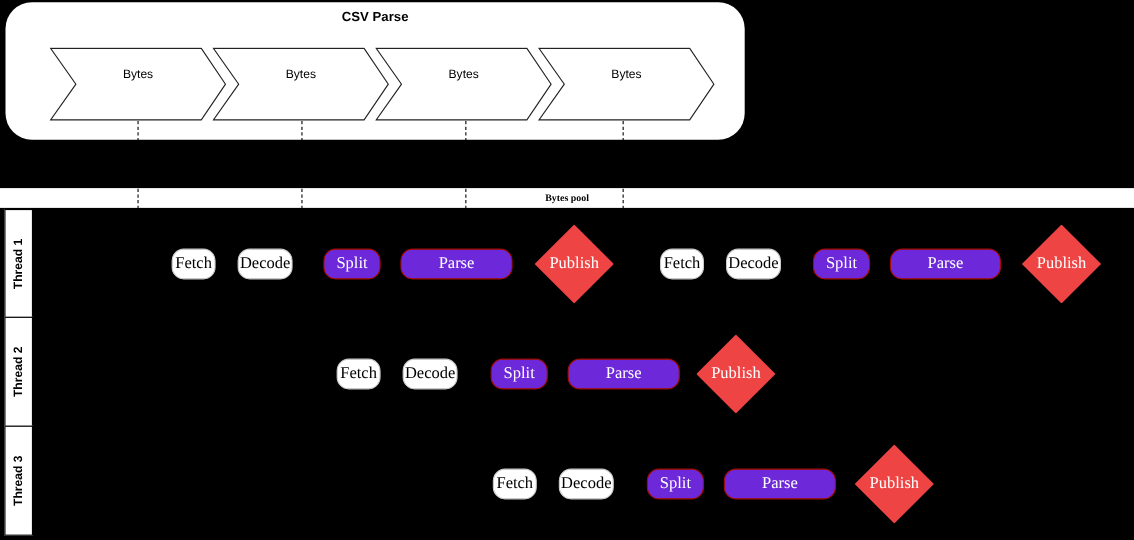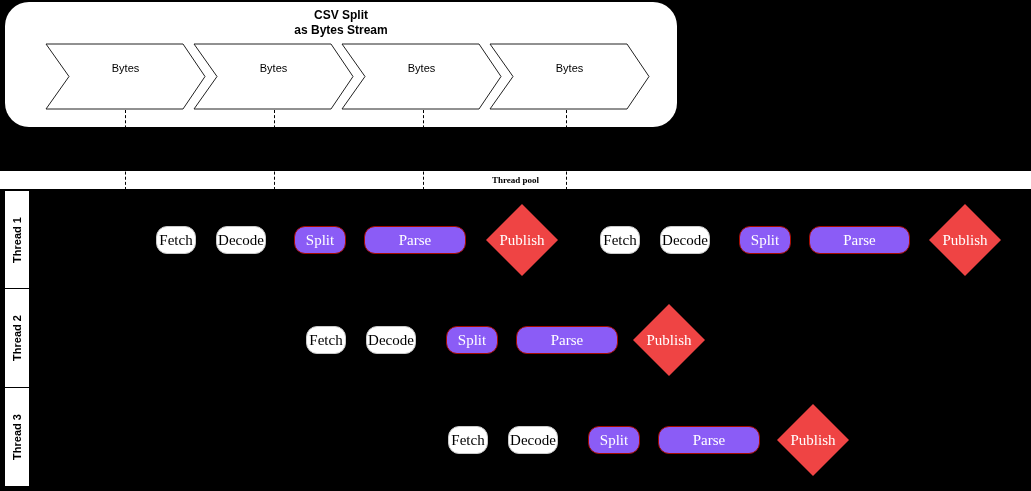--- a/index.html
+++ b/index.html
@@ -33,37 +33,36 @@
                 border:1px solid #000; box-sizing:border-box; display:flex;
                 align-items:center; justify-content:center; z-index:3; }
   .vtext { transform:rotate(-90deg); white-space:nowrap;
            font:bold 11px "Liberation Sans",sans-serif; color:#000; }
 
   
   .task { position:absolute; height:28px; border-radius:11px; box-sizing:border-box;
           display:flex; align-items:center; justify-content:center;
           font:15px "Liberation Serif",serif; z-index:4; }
   .task.white { background:#ffffff; border:1px solid #c9c9c9; color:#000; }
-  .task.red   { background:#8b5cf6; border:1px solid #a50c00; color:#fff; }
+  .task.red   { background:#6d28d9; border:1px solid #a50c00; color:#fff; }
 
   
   .publish { position:absolute; width:72px; height:72px; background:#ef4444;
              clip-path:polygon(50% 0,100% 50%,50% 100%,0 50%);
              display:flex; align-items:center; justify-content:center;
              font:15px "Liberation Serif",serif; color:#fff; z-index:4; }
 </style>
 </head>
 <body>
 
 <div class="stage">
 
   <div class="csv-box"></div>
   <div class="csv-title">
-    <div>CSV Split</div>
-    <div>as Bytes Stream</div>
+    <div>CSV Parse</div>
   </div>
 
   <div class="chevron" style="left:45px">
     <svg width="161" height="67">
       <polygon points="1,1 138,1 160,33.5 138,66 1,66 24,33.5" fill="#ffffff" stroke="#222" stroke-width="1"></polygon>
     </svg>
     <span class="clabel">Bytes</span>
   </div>
   <div class="chevron" style="left:193px">
     <svg width="161" height="67">
@@ -83,21 +82,21 @@
     </svg>
     <span class="clabel">Bytes</span>
   </div>
 
   <div class="dash" style="left:125px"></div>
   <div class="dash" style="left:274px"></div>
   <div class="dash" style="left:423px"></div>
   <div class="dash" style="left:566px"></div>
 
   <div class="pool-band">
-    <span class="pool-label">Thread pool</span>
+    <span class="pool-label">Bytes pool</span>
   </div>
 
   <div class="lane-label" style="top:190px; height:99px">
     <span class="vtext">Thread 1</span>
   </div>
   <div class="lane-label" style="top:288px; height:100px">
     <span class="vtext">Thread 2</span>
   </div>
   <div class="lane-label" style="top:387px; height:100px">
     <span class="vtext">Thread 3</span>

